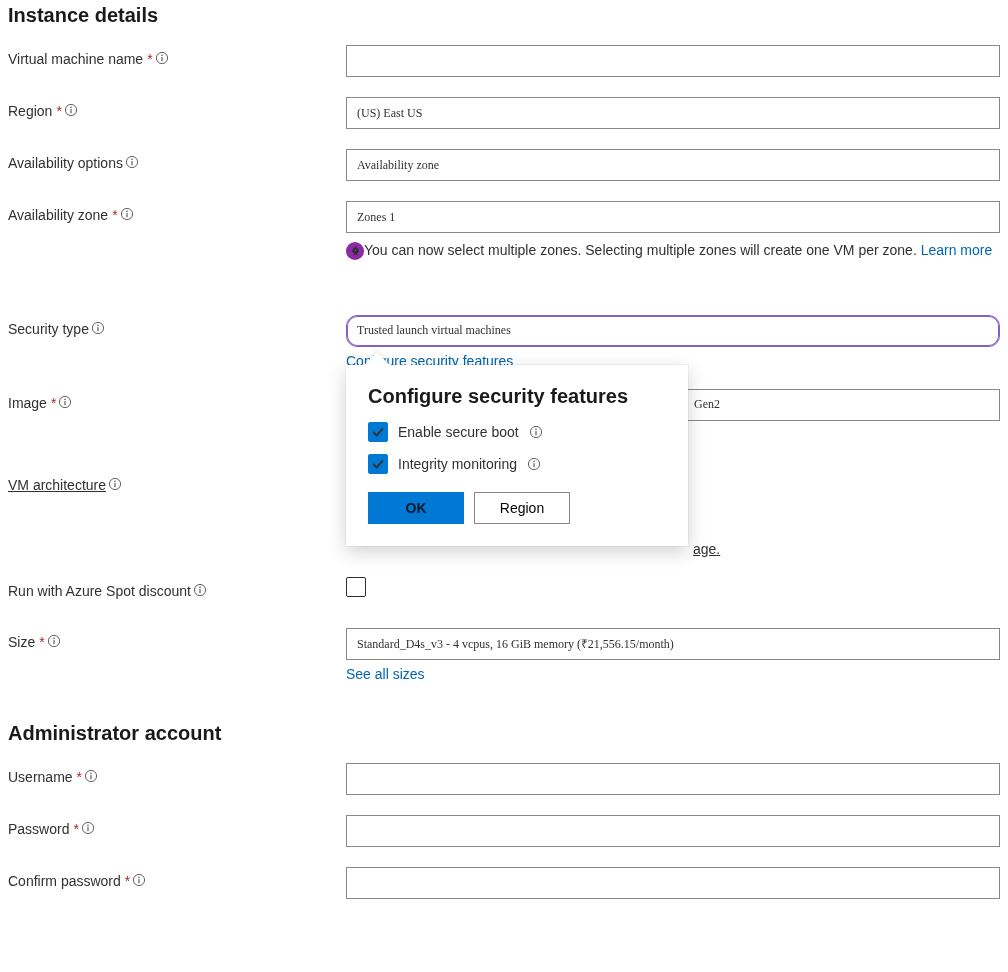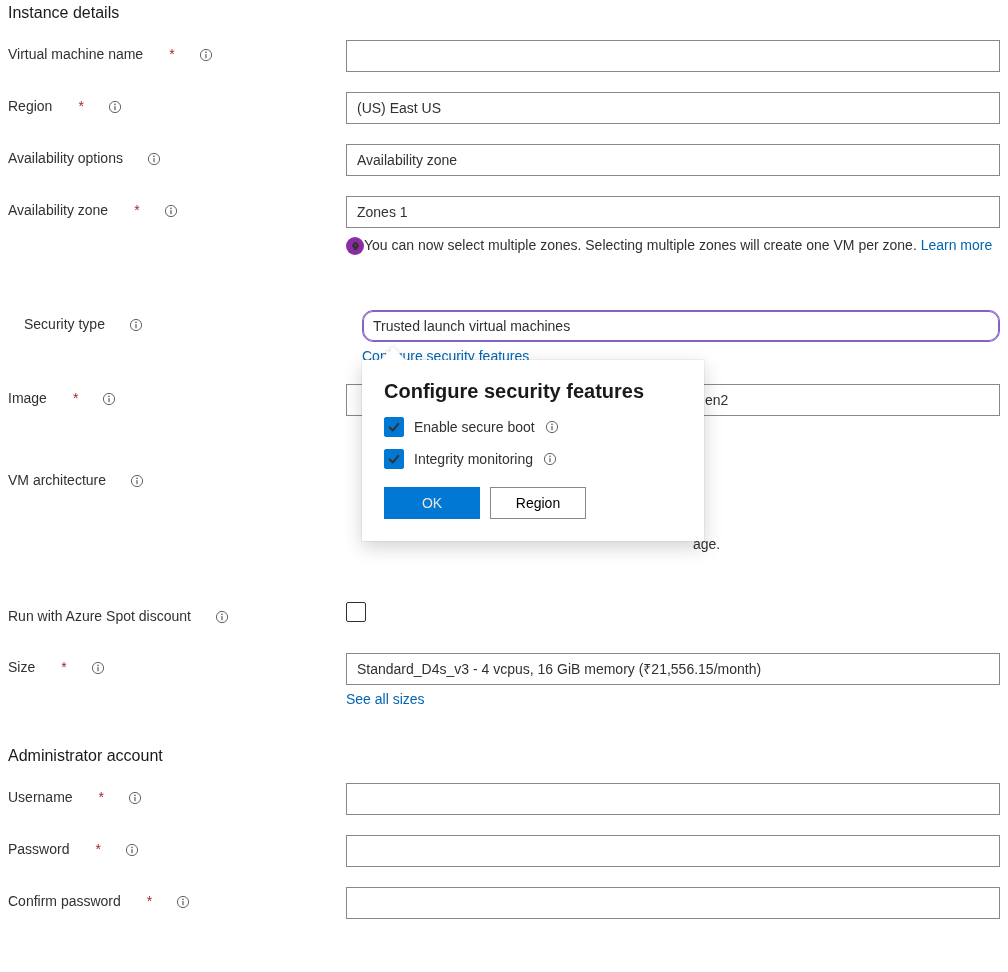--- a/index.html
+++ b/index.html
@@ -22,38 +22,38 @@
     font-family: "Segoe UI", -apple-system, BlinkMacSystemFont, sans-serif;
     font-size: 14px;
     color: var(--text);
     background: var(--white);
   }
   .page {
     width: 1008px;
     padding: 4px 8px 40px 8px;
   }
   .section-title {
-    font-weight: 400;
-    font-size: 16px;
+    font-weight: 700;
+    font-size: 20px;
     color: var(--text-strong);
     margin: 0 0 18px 0;
   }
   .section-title.mt {
     margin-top: 40px;
   }
   .form-row {
     display: flex;
     align-items: flex-start;
   }
   .label-col {
     width: 338px;
     flex: 0 0 338px;
     display: flex;
-    align-items: flex-end;
-    gap: 24px;
+    align-items: flex-start;
+    gap: 2px;
     padding-top: 6px;
     color: var(--text);
   }
   .field-col {
     flex: 1;
     min-width: 0;
   }
   .row-gap-sm { margin-bottom: 20px; }
   .row-gap-md { margin-bottom: 20px; }
   .row-gap-lg { margin-bottom: 54px; }
@@ -73,22 +73,22 @@
   }
   .info-icon svg { width: 14px; height: 14px; display: block; }
 
   
   .text-input, .select {
     width: 100%;
     height: 32px;
     border: 1px solid var(--border);
     background: var(--white);
     padding: 0 10px;
-    font-family: Liberation Sans, sans-serif;
-    font-size: 14px;
+    font-family: Liberation Serif, serif;
+    font-size: 12px;
     color: var(--text);
     display: flex;
     align-items: center;
     justify-content: space-between;
     cursor: text;
   }
   .select { cursor: pointer; }
   .select.focus-ring { border-color: var(--focus); box-shadow: 0 0 0 1px var(--focus) inset; border-radius: 11px; }
   .select .chevron {
     width: 12px; height: 12px; flex: 0 0 12px; color: #605e5c;
@@ -179,22 +179,22 @@
     font-size: 14px;
     border: 1px solid #8a8886;
     background: var(--white);
     cursor: pointer;
     display: inline-flex; align-items: center; justify-content: center;
     min-width: 96px;
   }
   .btn.primary {
     background: var(--blue);
     border-color: var(--blue);
-    color: #e5e5e5;
-    font-weight: 400;
+    color: #0f172a;
+    font-weight: 700;
   }
 </style>
 </head>
 <body>
 
 <svg width="0" height="0" style="position:absolute">
   <defs>
     <symbol id="sym-info" viewBox="0 0 16 16">
       <circle cx="8" cy="8" r="6.4" fill="none" stroke="currentColor" stroke-width="1.1"></circle>
       <circle cx="8" cy="5" r="0.9" fill="currentColor"></circle>
@@ -297,21 +297,21 @@
             </svg>
           </span>
         <span>
           <span>You can now select multiple zones. Selecting multiple zones will create one VM per zone. </span>
           <a class="link">Learn more</a>
         </span>
       </div>
     </div>
   </div>
 
-  <div class="form-row" style="margin-bottom: 20px; margin-left: 16px;">
+  <div class="form-row" style="margin-bottom: 20px;">
     <div class="label-col">
       <span>Security type</span>
       <span class="info-icon">
           <svg>
             <use href="#sym-info"></use>
           </svg>
         </span>
     </div>
     <div class="field-col pos-rel">
       <div class="select focus-ring">
@@ -375,21 +375,21 @@
     <div class="field-col">
       <div class="select" style="padding-left: 347px;">
         <span class="value">Gen2</span>
         <span class="chevron"><svg>
               <use href="#sym-chevron"></use>
             </svg></span>
       </div>
     </div>
   </div>
 
-  <div class="form-row" style="margin-bottom: 50px;">
+  <div class="form-row" style="margin-bottom: 20px; text-decoration: underline;">
     <div class="label-col">
       <span>VM architecture</span>
       <span class="info-icon">
           <svg>
             <use href="#sym-info"></use>
           </svg>
         </span>
     </div>
     <div class="field-col">
       <div style="height: 70px;"></div>

